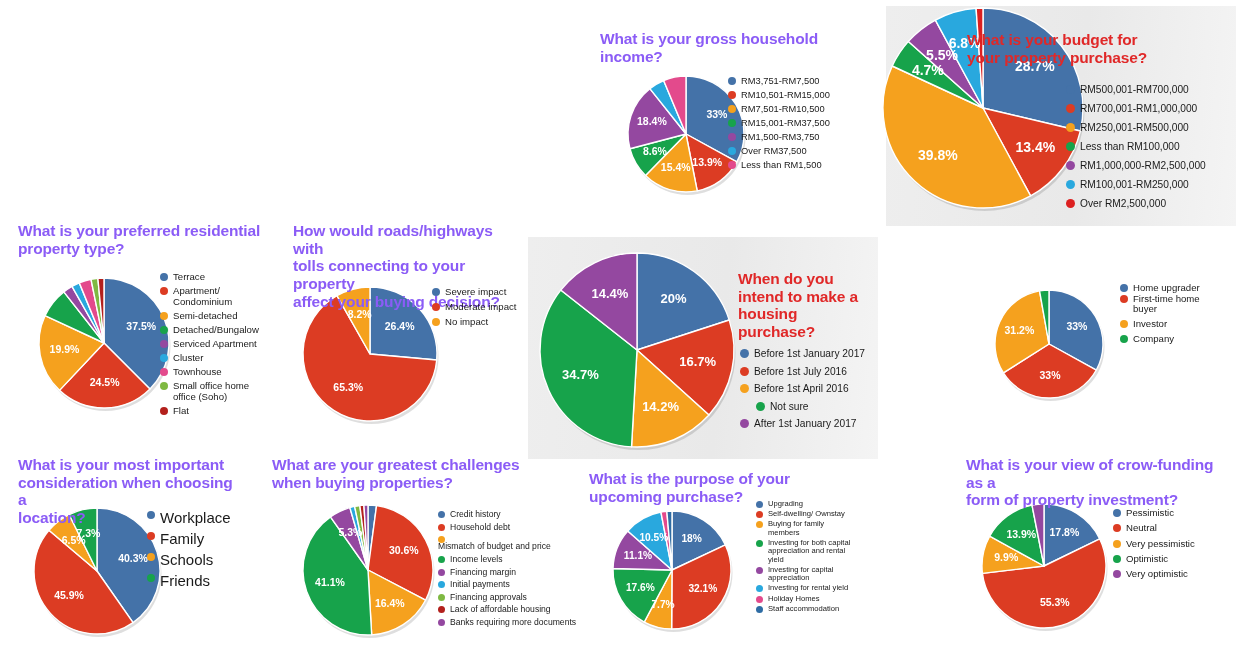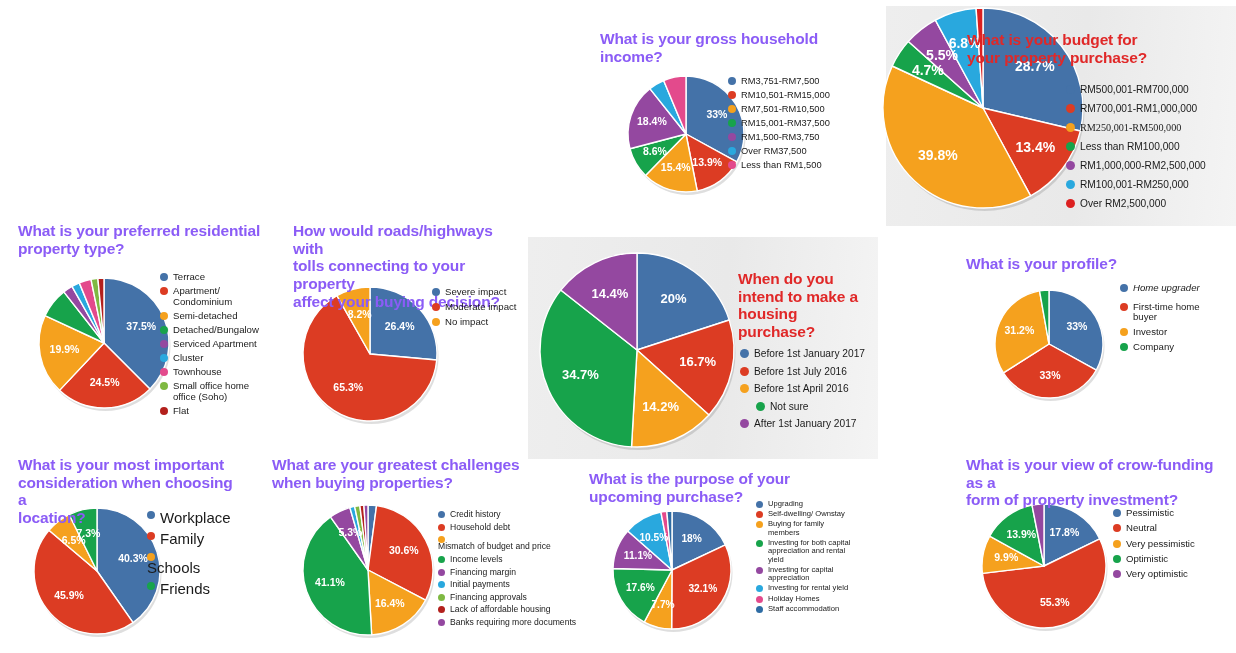--- a/index.html
+++ b/index.html
@@ -137,21 +137,21 @@
     </div>
     <div class="legend" style="left: 1066px; top: 84px; font-size: 10.2px;">
       <div class="legend-item" style="margin-bottom: 7.5px;">
         <span class="legend-dot" style="width: 9px; height: 9px; background: rgb(68, 114, 168); top: 1px;"></span>
         <span class="legend-label">RM500,001-RM700,000</span>
       </div>
       <div class="legend-item" style="margin-bottom: 7.5px;">
         <span class="legend-dot" style="width: 9px; height: 9px; background: rgb(220, 60, 35); top: 1px;"></span>
         <span class="legend-label">RM700,001-RM1,000,000</span>
       </div>
-      <div class="legend-item" style="margin-bottom: 7.5px; font-family: Liberation Serif, serif;">
+      <div class="legend-item" style="margin-bottom: 7.5px;">
         <span class="legend-dot" style="width: 9px; height: 9px; background: rgb(245, 161, 30); top: 1px;"></span>
         <span class="legend-label">RM250,001-RM500,000</span>
       </div>
       <div class="legend-item" style="margin-bottom: 7.5px;">
         <span class="legend-dot" style="width: 9px; height: 9px; background: rgb(23, 163, 75); top: 1px;"></span>
         <span class="legend-label">Less than RM100,000</span>
       </div>
       <div class="legend-item" style="margin-bottom: 7.5px;">
         <span class="legend-dot" style="width: 9px; height: 9px; background: rgb(148, 72, 160); top: 1px;"></span>
         <span class="legend-label">RM1,000,000-RM2,500,000</span>
@@ -286,35 +286,34 @@
       </div>
       <div class="legend-item" style="margin-bottom: 6.2px; padding-left: 16px;">
         <span class="legend-dot" style="width: 9px; height: 9px; background: rgb(23, 163, 75); top: 1px;"></span>
         <span class="legend-label">Not sure</span>
       </div>
       <div class="legend-item" style="margin-bottom: 6.2px;">
         <span class="legend-dot" style="width: 9px; height: 9px; background: rgb(148, 72, 160); top: 1px;"></span>
         <span class="legend-label">After 1st January 2017</span>
       </div>
     </div>
-    <div class="q-title" style="left: 966px; top: 255px; width: 250px; font-size: 15.5px;">What is your profile?</div>
     <div class="pie-wrap" style="left: 981px; top: 276px;">
       <svg width="136" height="136" viewBox="0 0 136 136">
         <ellipse cx="69.5" cy="71" rx="54" ry="54" fill="rgba(0,0,0,0.13)"></ellipse>
         <path d="M 68 68 L 68 14 A 54 54 0 0 1 115.32056072236863 94.01469840149264 Z" fill="#4472A8" stroke="#ffffff" stroke-width="1.4" stroke-linejoin="round"></path>
         <path d="M 68 68 L 115.32056072236863 94.01469840149264 A 54 54 0 0 1 22.406292022891172 96.93464692886579 Z" fill="#DC3C23" stroke="#ffffff" stroke-width="1.4" stroke-linejoin="round"></path>
         <path d="M 68 68 L 22.406292022891172 96.93464692886579 A 54 54 0 0 1 58.5487548153351 14.833525935422905 Z" fill="#F5A11E" stroke="#ffffff" stroke-width="1.4" stroke-linejoin="round"></path>
         <path d="M 68 68 L 58.5487548153351 14.833525935422905 A 54 54 0 0 1 67.99999999999999 14 Z" fill="#17A34B" stroke="#ffffff" stroke-width="1.4" stroke-linejoin="round"></path>
         <text x="95.88804167492778" y="51.50705812968798" class="slice-label" font-size="10.5" font-family="&quot;Liberation Sans&quot;, sans-serif">33%</text>
         <text x="69.01770859413135" y="100.3840125558497" class="slice-label" font-size="10.5" font-family="&quot;Liberation Sans&quot;, sans-serif">33%</text>
         <text x="38.34618600708227" y="54.94583148287735" class="slice-label" font-size="10.5" font-family="&quot;Liberation Sans&quot;, sans-serif">31.2%</text>
       </svg>
     </div>
     <div class="legend" style="left: 1120px; top: 283px; font-size: 9.6px;">
-      <div class="legend-item" style="margin-bottom: 8px; font-style: italic;">
+      <div class="legend-item" style="margin-bottom: 0;">
         <span class="legend-dot" style="width: 8px; height: 8px; background: rgb(68, 114, 168); top: 1px;"></span>
         <span class="legend-label">Home upgrader</span>
       </div>
       <div class="legend-item" style="margin-bottom: 4px;">
         <span class="legend-dot" style="width: 8px; height: 8px; background: rgb(220, 60, 35); top: 1px;"></span>
         <span class="legend-label">First-time home
 buyer</span>
       </div>
       <div class="legend-item" style="margin-bottom: 4px;">
         <span class="legend-dot" style="width: 8px; height: 8px; background: rgb(245, 161, 30); top: 1px;"></span>
@@ -343,21 +342,21 @@
     </div>
     <div class="legend" style="left: 147px; top: 510px; font-size: 15px;">
       <div class="legend-item" style="margin-bottom: 4.2px;">
         <span class="legend-dot" style="width: 8px; height: 8px; background: rgb(68, 114, 168); top: 1px;"></span>
         <span class="legend-label">Workplace</span>
       </div>
       <div class="legend-item" style="margin-bottom: 4.2px;">
         <span class="legend-dot" style="width: 8px; height: 8px; background: rgb(220, 60, 35); top: 1px;"></span>
         <span class="legend-label">Family</span>
       </div>
-      <div class="legend-item" style="margin-bottom: 4.2px; flex-direction: column;">
+      <div class="legend-item" style="margin-bottom: 4.2px;">
         <span class="legend-dot" style="width: 8px; height: 8px; background: rgb(245, 161, 30); top: 1px;"></span>
         <span class="legend-label">Schools</span>
       </div>
       <div class="legend-item" style="margin-bottom: 4.2px;">
         <span class="legend-dot" style="width: 8px; height: 8px; background: rgb(23, 163, 75); top: 1px;"></span>
         <span class="legend-label">Friends</span>
       </div>
     </div>
     <div class="q-title" style="left: 272px; top: 456px; width: 250px; font-size: 15.5px;">What are your greatest challenges
 when buying properties?</div>

